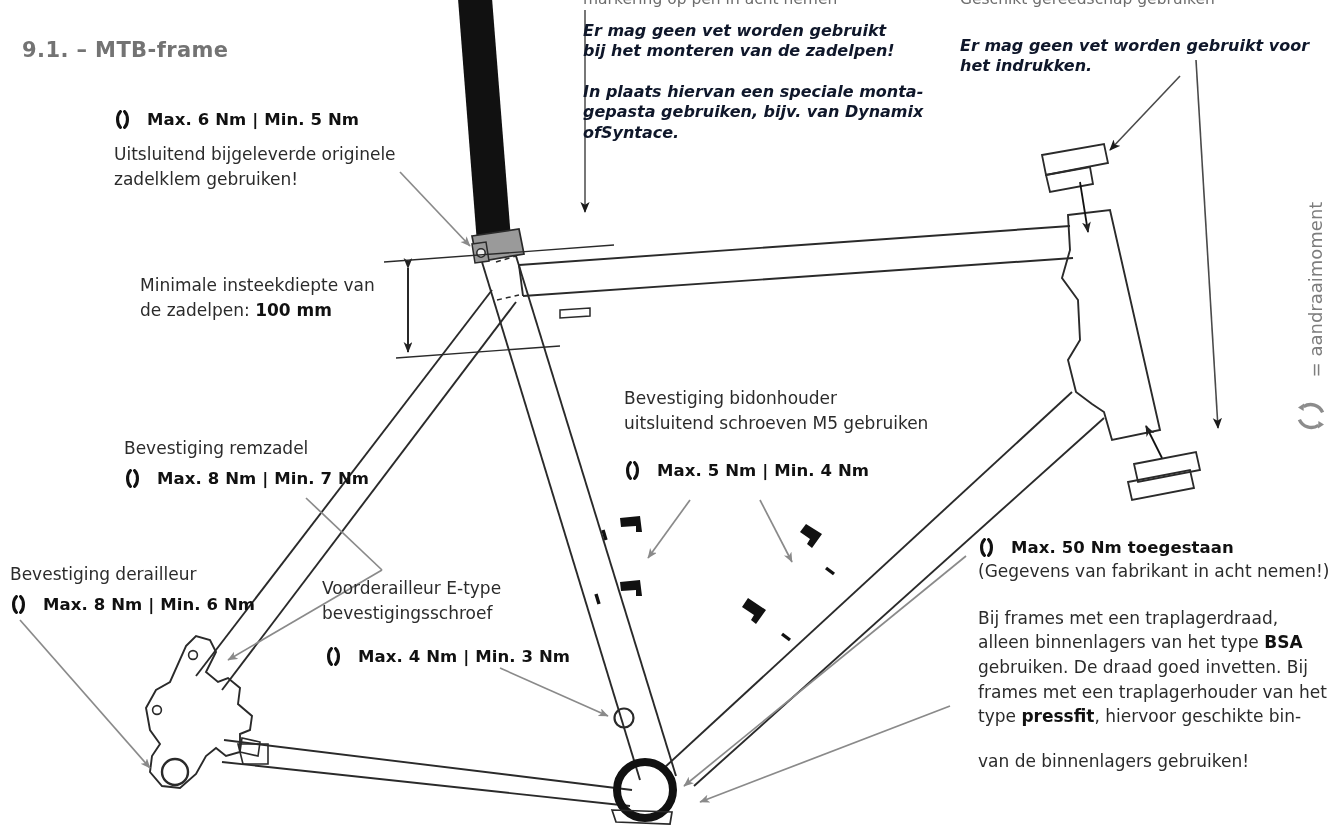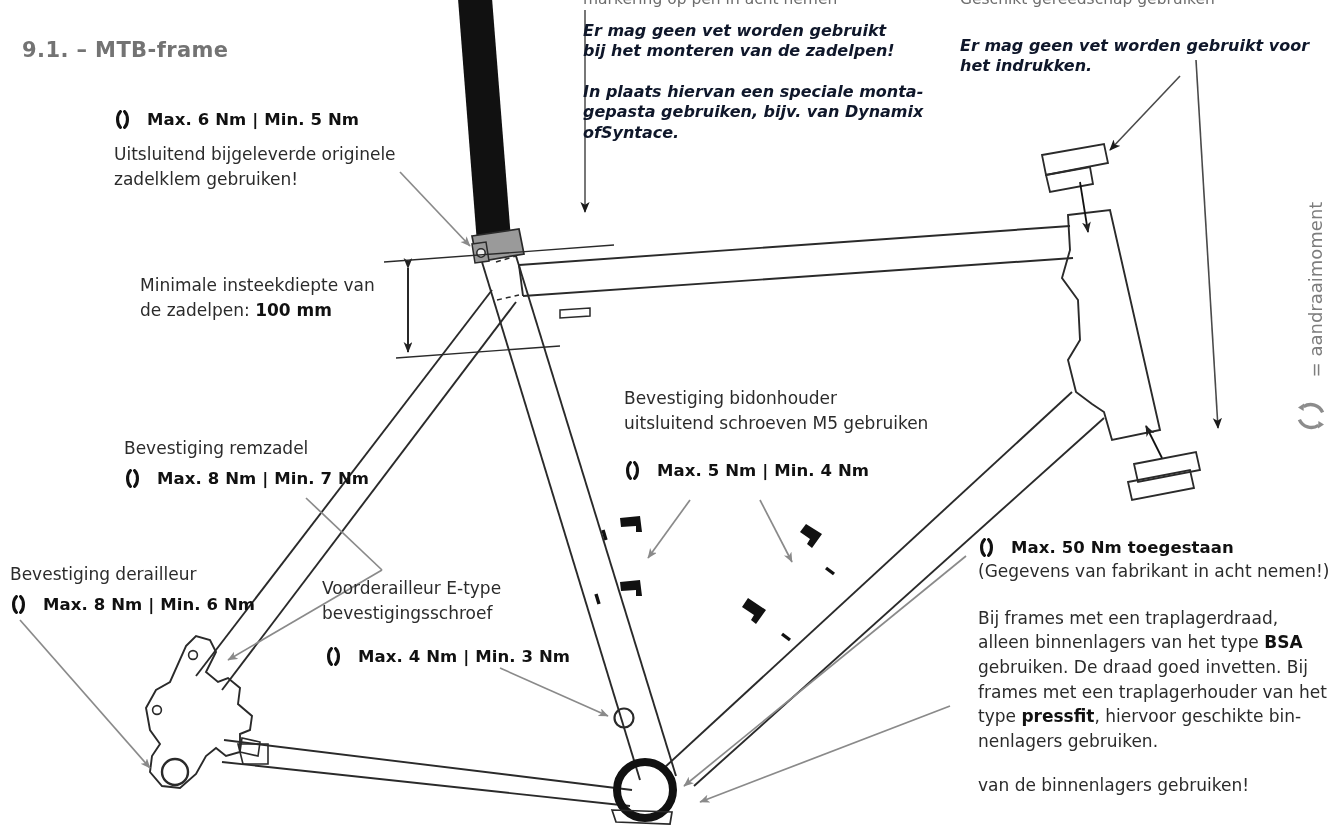--- a/index.html
+++ b/index.html
@@ -347,21 +347,20 @@
       <span class="val">Max. 50 Nm toegestaan</span>
     </div>
     <div class="light" style="margin-top:2px;">(Gegevens van fabrikant in acht nemen!)</div>
 
     <div class="light" style="margin-top:22px;">
       <div>Bij frames met een traplagerdraad,</div>
       <div><span>alleen binnenlagers van het type </span><b class="em">BSA</b></div>
       <div>gebruiken. De draad goed invetten. Bij</div>
       <div>frames met een traplagerhouder van het</div>
       <div><span>type </span><b class="em">pressfit</b><span>, hiervoor geschikte bin-</span></div>
-      <div>nenlagers gebruiken.</div>
     </div>
 
     <div class="light" style="margin-top:20px;">
       <div>van de binnenlagers gebruiken!</div>
     </div>
   </div>
 
   <div class="legend">
     <div class="vtext">= aandraaimoment</div>
     <div class="cycle">

